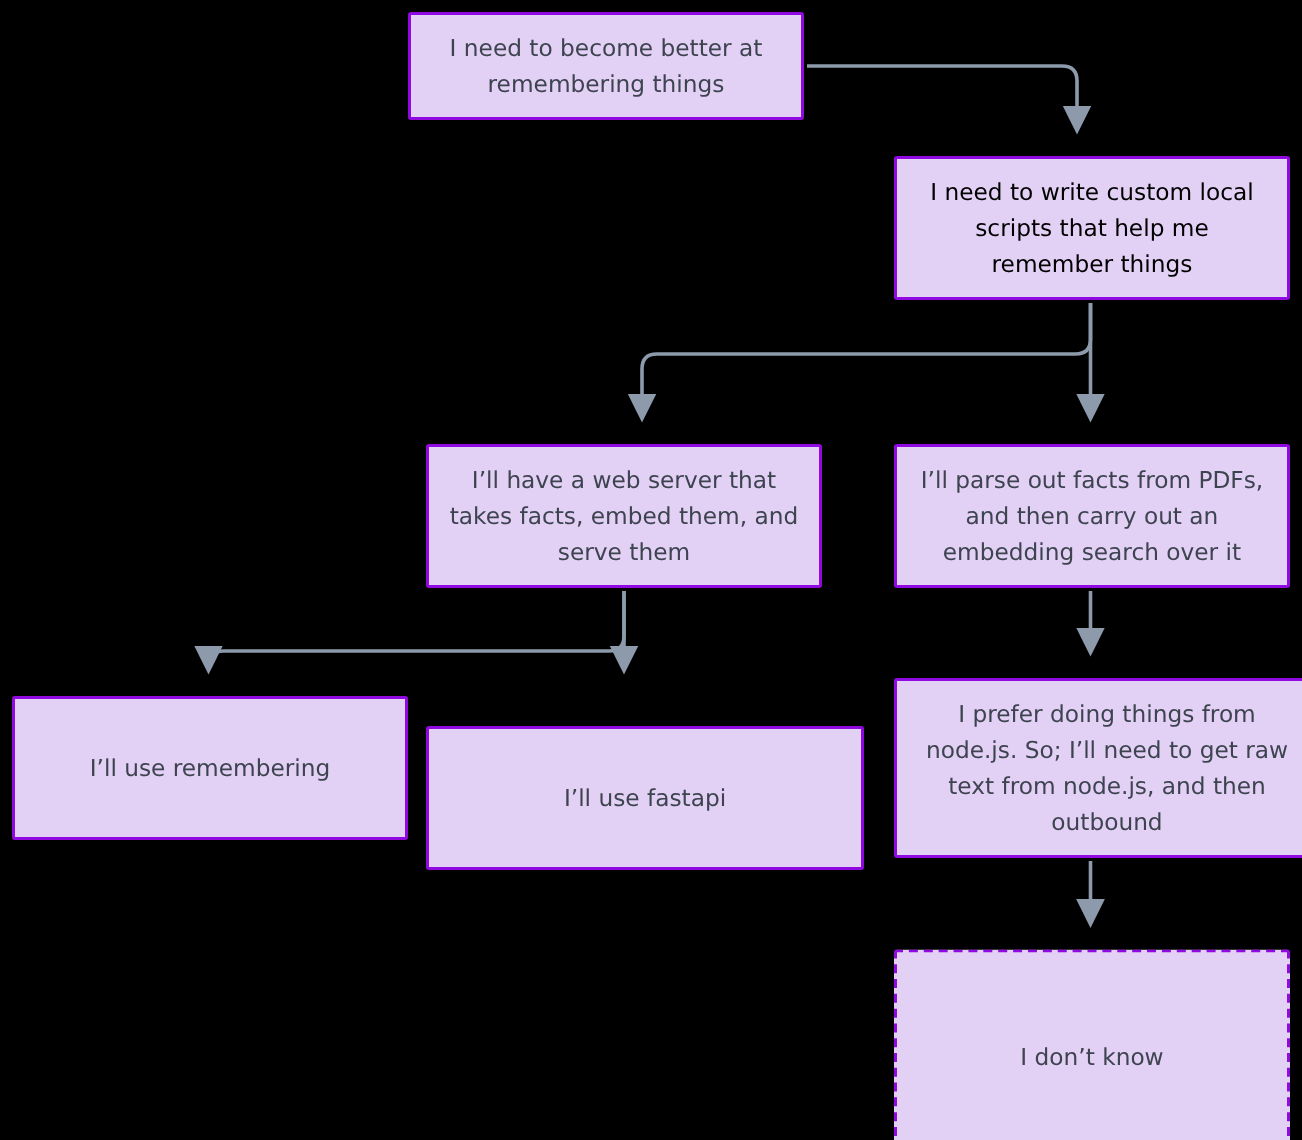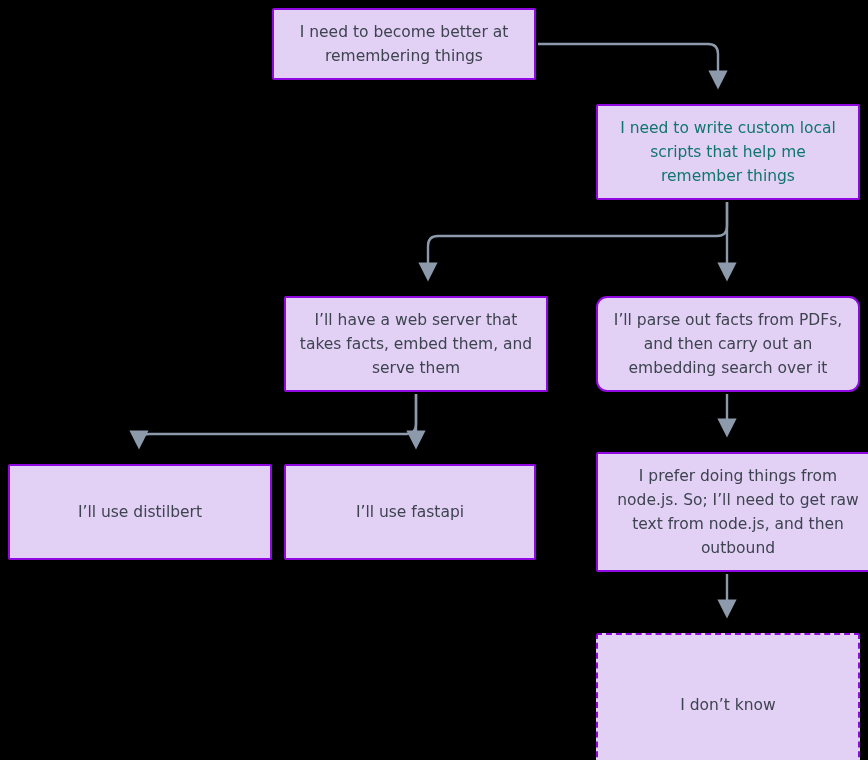--- a/index.html
+++ b/index.html
@@ -66,39 +66,39 @@
         <path d="M 416 394 L 416 424 Q 416 434 406 434 L 149 434 Q 139 434 139 444 L 139 446" marker-end="url(#arrowhead)" stroke="#8c9aab"></path>
         <path d="M 727 394 L 727 434" marker-end="url(#arrowhead)" stroke="#8c9aab"></path>
         <path d="M 727 574 L 727 615" marker-end="url(#arrowhead)" stroke="#8c9aab"></path>
       </g>
   </svg>
 
   <div class="node" style="left: 272px; top: 8px; width: 264px; height: 72px; background: rgb(227, 208, 245); border-color: rgb(144, 9, 224); color: rgb(61, 68, 80);">
     <span class="node-label">I need to become better at
 remembering things</span>
   </div>
-  <div class="node" style="left: 596px; top: 104px; width: 264px; height: 96px; background: rgb(227, 208, 245); border-color: rgb(144, 9, 224); color: #0f766e;">
+  <div class="node" style="left: 596px; top: 104px; width: 264px; height: 96px; background: rgb(227, 208, 245); border-color: rgb(144, 9, 224); color: #000000;">
     <span class="node-label">I need to write custom local
 scripts that help me
 remember things</span>
   </div>
   <div class="node" style="left: 284px; top: 296px; width: 264px; height: 96px; background: rgb(227, 208, 245); border-color: rgb(144, 9, 224); color: rgb(61, 68, 80); justify-content: center;">
     <span class="node-label">I’ll have a web server that
 takes facts, embed them, and
 serve them</span>
   </div>
-  <div class="node" style="left: 596px; top: 296px; width: 264px; height: 96px; background: rgb(227, 208, 245); border-color: rgb(144, 9, 224); color: rgb(61, 68, 80); border-radius: 11px;">
+  <div class="node" style="left: 596px; top: 296px; width: 264px; height: 96px; background: rgb(227, 208, 245); border-color: rgb(144, 9, 224); color: rgb(61, 68, 80);">
     <span class="node-label">I’ll parse out facts from PDFs,
 and then carry out an
 embedding search over it</span>
   </div>
   <div class="node" style="left: 8px; top: 464px; width: 264px; height: 96px; background: rgb(227, 208, 245); border-color: rgb(144, 9, 224); color: rgb(61, 68, 80);">
-    <span class="node-label">I’ll use distilbert</span>
+    <span class="node-label">I’ll use remembering</span>
   </div>
-  <div class="node" style="left: 284px; top: 464px; width: 252px; height: 96px; background: rgb(227, 208, 245); border-color: rgb(144, 9, 224); color: rgb(61, 68, 80);">
+  <div class="node" style="left: 284px; top: 484px; width: 292px; height: 96px; background: rgb(227, 208, 245); border-color: rgb(144, 9, 224); color: rgb(61, 68, 80);">
     <span class="node-label">I’ll use fastapi</span>
   </div>
   <div class="node" style="left: 596px; top: 452px; width: 284px; height: 120px; background: rgb(227, 208, 245); border-color: rgb(144, 9, 224); color: rgb(61, 68, 80);">
     <span class="node-label">I prefer doing things from
 node.js. So; I’ll need to get raw
 text from node.js, and then
 outbound</span>
   </div>
   <div class="node dashed" style="left: 596px; top: 633px; width: 264px; height: 144px; background: rgb(227, 208, 245); border-color: rgb(144, 9, 224); color: rgb(61, 68, 80);">
     <span class="node-label">I don’t know</span>

